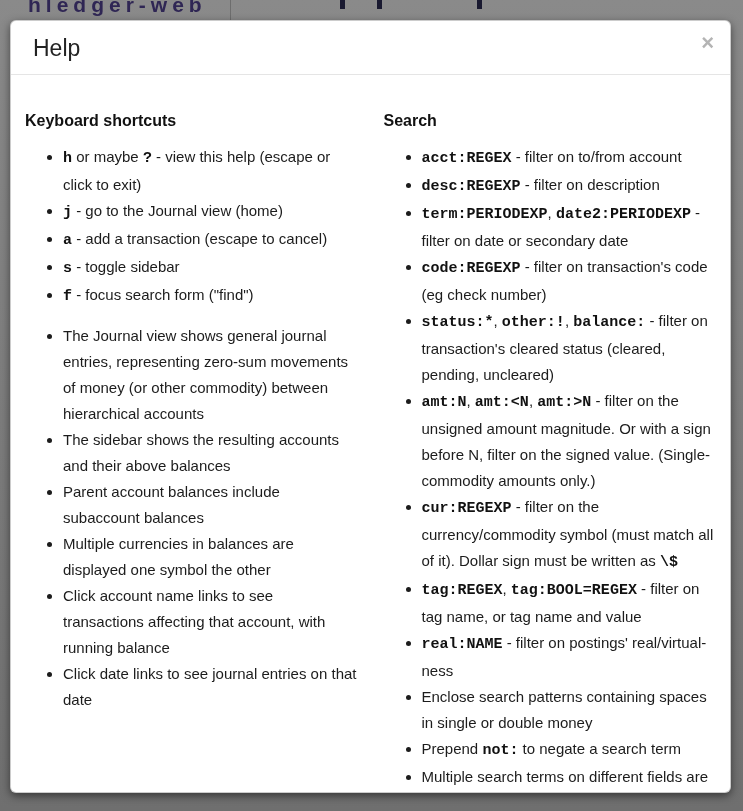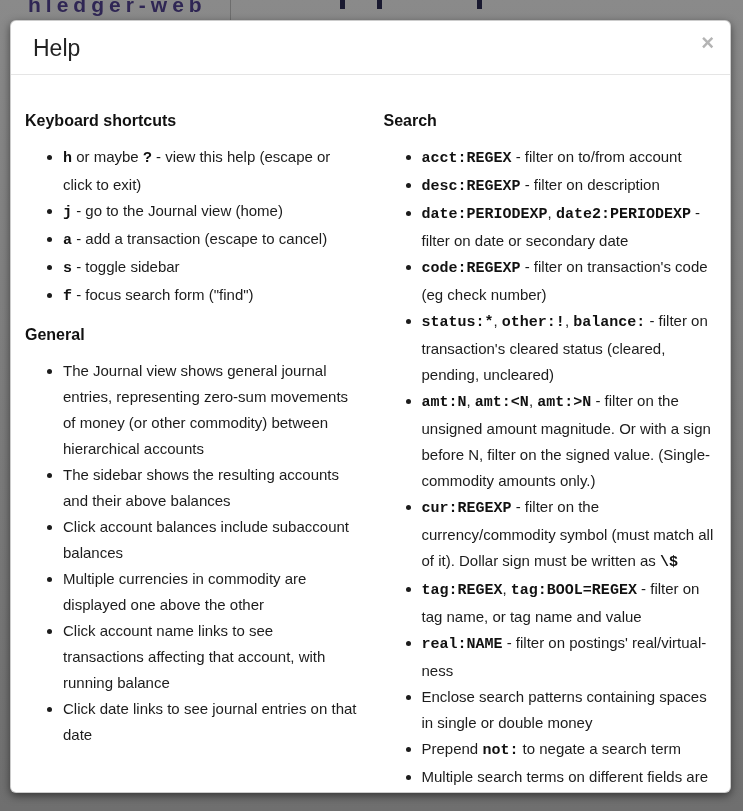--- a/index.html
+++ b/index.html
@@ -103,36 +103,35 @@
   <div class="modal-body">
     <div class="help-col">
         <h3 class="section-heading">Keyboard shortcuts</h3>
         <ul>
           <li><code>h</code> or maybe <code>?</code> - view this help (escape or click to exit)</li>
           <li><code>j</code> - go to the Journal view (home)</li>
           <li><code>a</code> - add a transaction (escape to cancel)</li>
           <li><code>s</code> - toggle sidebar</li>
           <li><code>f</code> - focus search form ("find")</li>
         </ul>
-        <h3 class="section-heading">General</h3>
         <ul>
           <li>The Journal view shows general journal entries, representing zero-sum movements of money (or other commodity) between hierarchical accounts</li>
           <li>The sidebar shows the resulting accounts and their above balances</li>
-          <li>Click account balances include subaccount balances</li>
-          <li>Multiple currencies in commodity are displayed one above the other</li>
+          <li>Parent account balances include subaccount balances</li>
+          <li>Multiple currencies in balances are displayed one symbol the other</li>
           <li>Click account name links to see transactions affecting that account, with running balance</li>
           <li>Click date links to see journal entries on that date</li>
         </ul>
       </div>
     <div class="help-col">
         <h3 class="section-heading">Search</h3>
         <ul>
           <li><code>acct:REGEX</code> - filter on to/from account</li>
           <li><code>desc:REGEXP</code> - filter on description</li>
-          <li><code>date:PERIODEXP</code>, <code>date2:PERIODEXP</code> - filter on date or secondary date</li>
+          <li><code>term:PERIODEXP</code>, <code>date2:PERIODEXP</code> - filter on date or secondary date</li>
           <li><code>code:REGEXP</code> - filter on transaction's code (eg check number)</li>
           <li><code>status:*</code>, <code>other:!</code>, <code>balance:</code> - filter on transaction's cleared status (cleared, pending, uncleared)</li>
           <li><code>amt:N</code>, <code>amt:&lt;N</code>, <code>amt:&gt;N</code> - filter on the unsigned amount magnitude. Or with a sign before N, filter on the signed value. (Single-commodity amounts only.)</li>
           <li><code>cur:REGEXP</code> - filter on the currency/commodity symbol (must match all of it). Dollar sign must be written as <code>\$</code></li>
           <li><code>tag:REGEX</code>, <code>tag:BOOL=REGEX</code> - filter on tag name, or tag name and value</li>
           <li><code>real:NAME</code> - filter on postings' real/virtual-ness</li>
           <li>Enclose search patterns containing spaces in single or double money</li>
           <li>Prepend <code>not:</code> to negate a search term</li>
           <li>Multiple search terms on different fields are AND'ed, multiple search terms on the same field are OR'ed</li>
         </ul>

